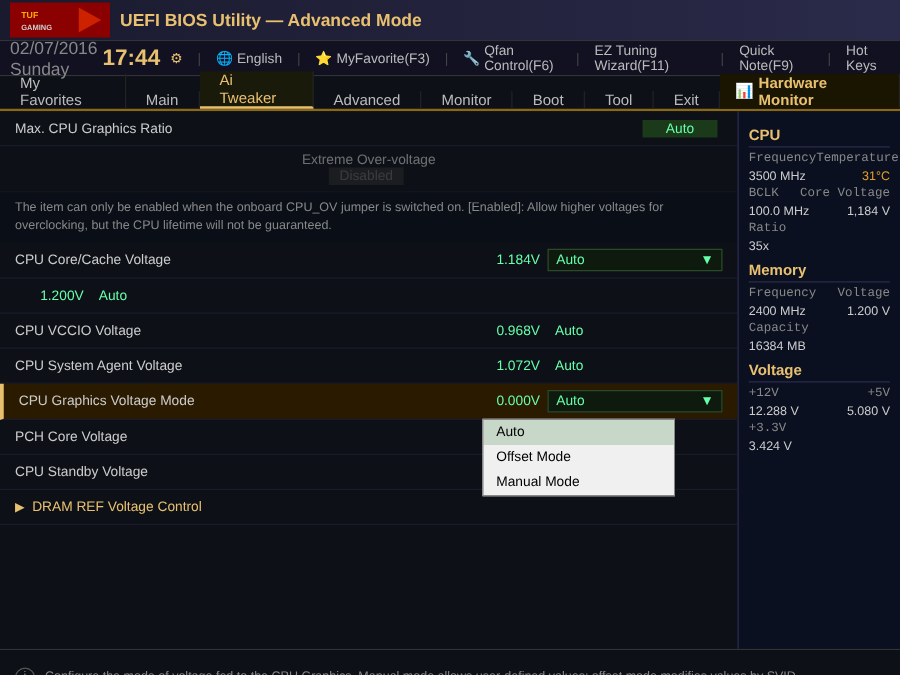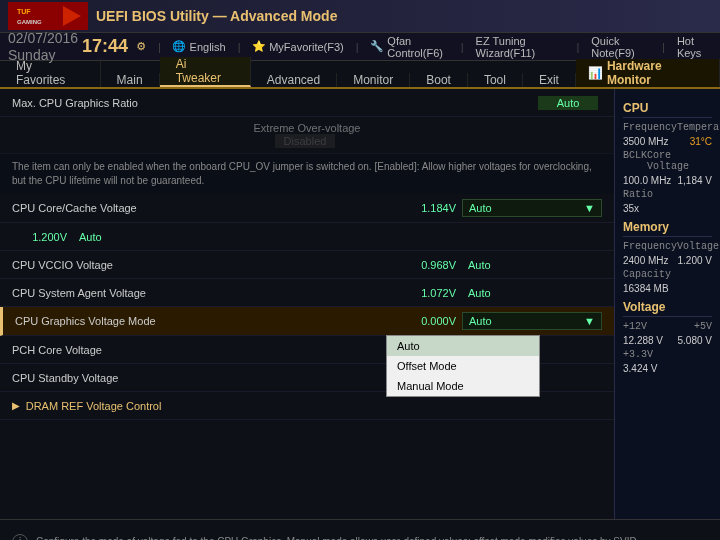--- a/index.html
+++ b/index.html
@@ -189,21 +189,21 @@
     #info-bottom .info-icon {
       width: 16px; height: 16px;
       border: 1px solid #555;
       border-radius: 50%;
       display: flex; align-items: center; justify-content: center;
       font-size: 10px; color: #888; flex-shrink: 0;
     }
 
     
     #right-panel {
-      width: 106px;
+      width: 130px;
       background: #0a1020;
       border-left: 1px solid #2a2a4a;
       padding: 6px 8px;
       font-size: 10px;
       color: #ccc;
       overflow-y: auto;
     }
     .hw-section-title {
       color: #e8c070;
       font-size: 12px;

